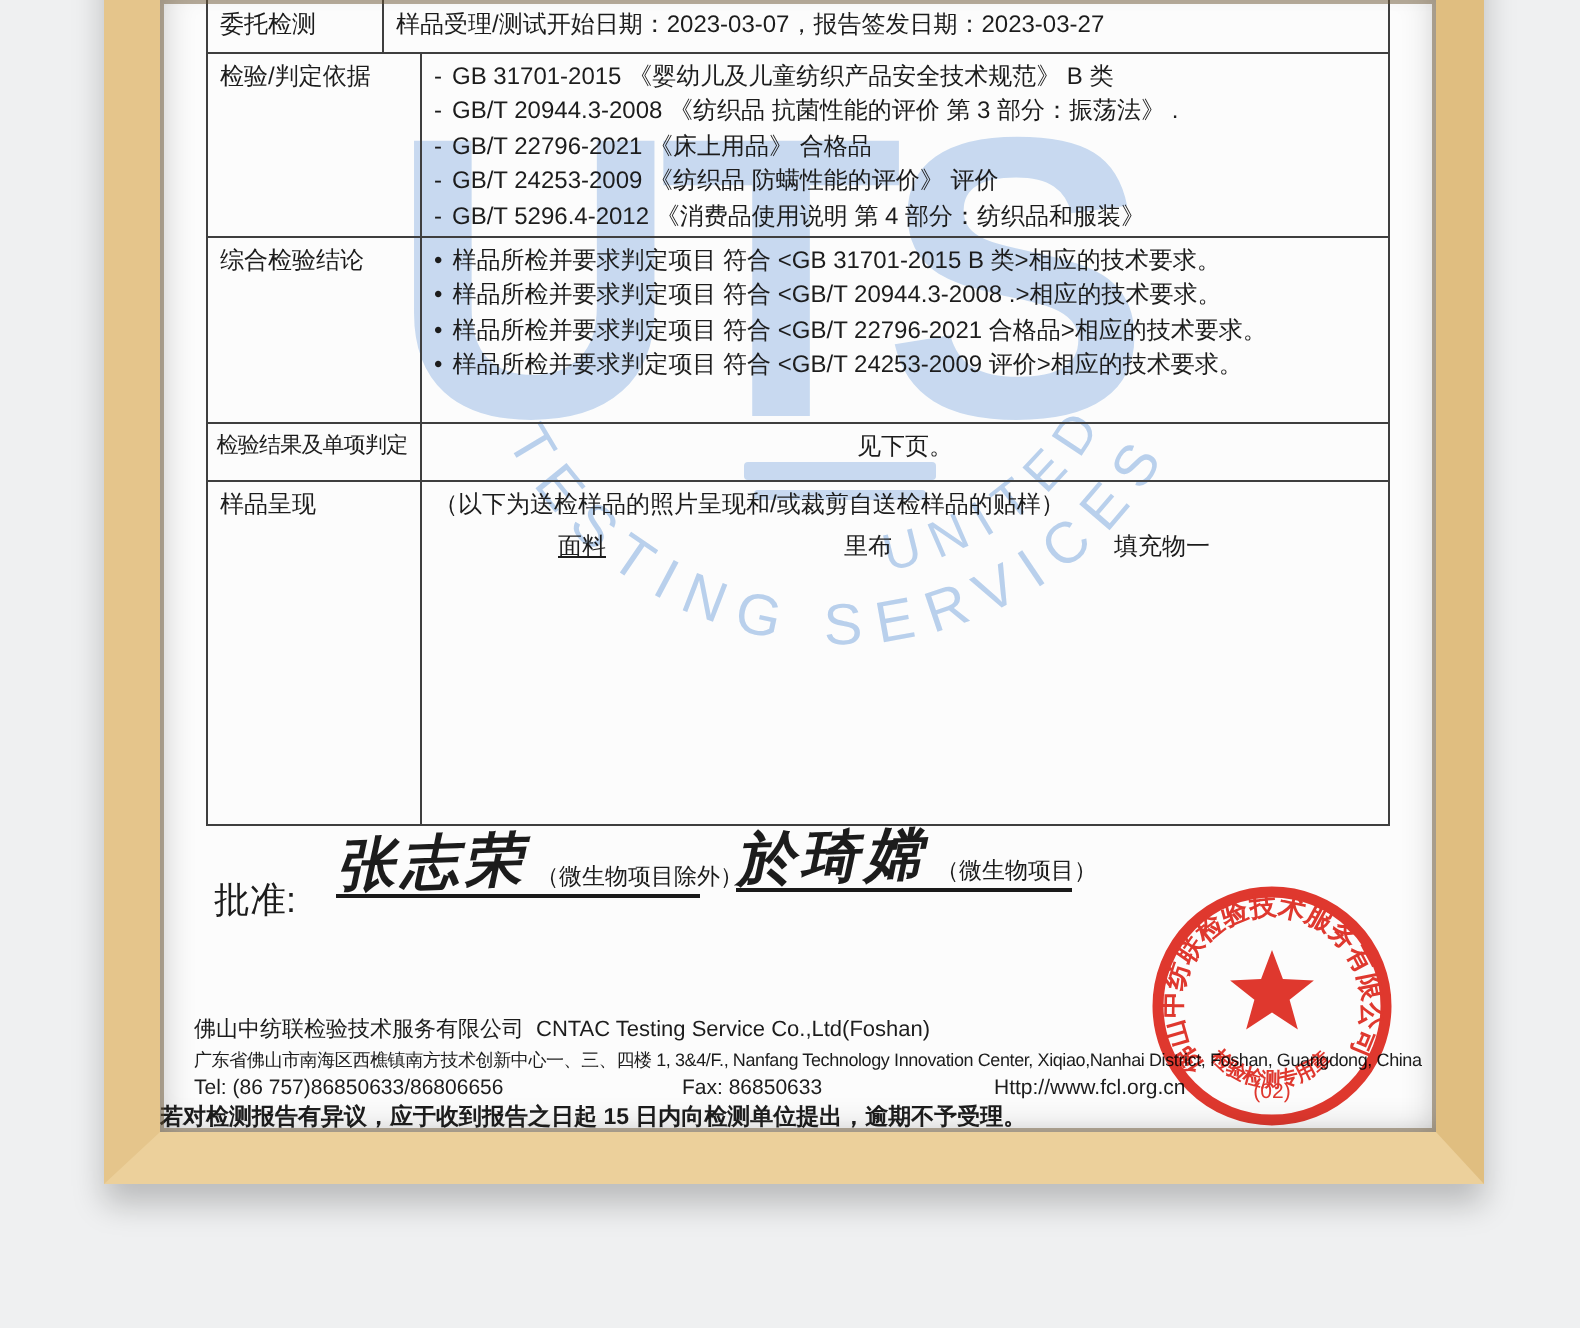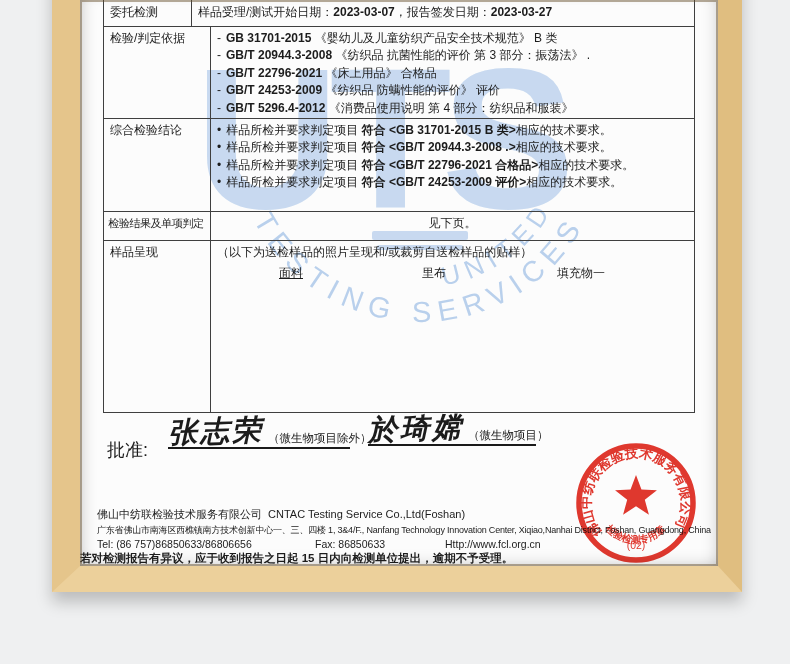--- a/index.html
+++ b/index.html
@@ -46,21 +46,21 @@
   .r1 .td{display:flex;align-items:center;}
   .r1 .val{width:88px;flex:none;border-right:1px solid #3f3f3f;}
   .r1 .dat{flex:1;white-space:nowrap;}
   .r2{height:92px;}
   .r3{height:93px;}
   .r4{height:29px;text-align:center;}
   .r4 .lab{font-size:11px;letter-spacing:-.4px;padding-left:4px;}
   .r5{height:172px;}
   .line{white-space:nowrap;}
   .mk{display:inline-block;margin-right:5px;}
-  b{font-weight:bold;}
+  b{font-weight:normal;}
   .samples{position:relative;height:20px;margin-top:4px;font-size:12px;}
   .samples span{position:absolute;top:0;white-space:nowrap;}
   .s0{left:62px;text-decoration:underline;} .s1{left:205px;} .s2{left:340px;}
   
   .approve-label{position:absolute;left:27px;top:438px;font-size:18px;z-index:1;}
   .sig{
     position:absolute;display:flex;align-items:flex-end;z-index:1;
     border-bottom:2px solid #1a1a1a;padding-bottom:1px;
   }
   .sig1{left:88px;top:417px;width:182px;}
@@ -69,21 +69,21 @@
     font-family:"DejaVu Serif","Liberation Serif",serif;
     font-style:italic;font-weight:bold;font-size:29px;line-height:1;
     transform:rotate(-2deg);letter-spacing:3px;white-space:nowrap;
   }
   .sig-note{font-size:11.5px;margin-left:4px;white-space:nowrap;}
   
   .f-line{position:absolute;left:17px;white-space:nowrap;z-index:1;}
   .f1{top:507px;font-size:11px;}
   .f1 .en{margin-left:6px;}
   .f2{top:524px;font-size:9px;letter-spacing:-.2px;}
-  .f3{top:538px;font-size:10.5px;display:flex;}
+  .f3{top:538px;font-size:10.5px;display:flex;gap:26px;}
   .f3 .tel{width:218px;} .f3 .fax{width:130px;}
   .f4{top:551px;left:0;width:638px;font-size:11.5px;font-weight:bold;}
   
   .stamp{position:absolute;left:490px;top:437px;z-index:3;mix-blend-mode:multiply;opacity:.93;}
 </style>
 </head>
 <body>
 
 <div class="paper">
 

